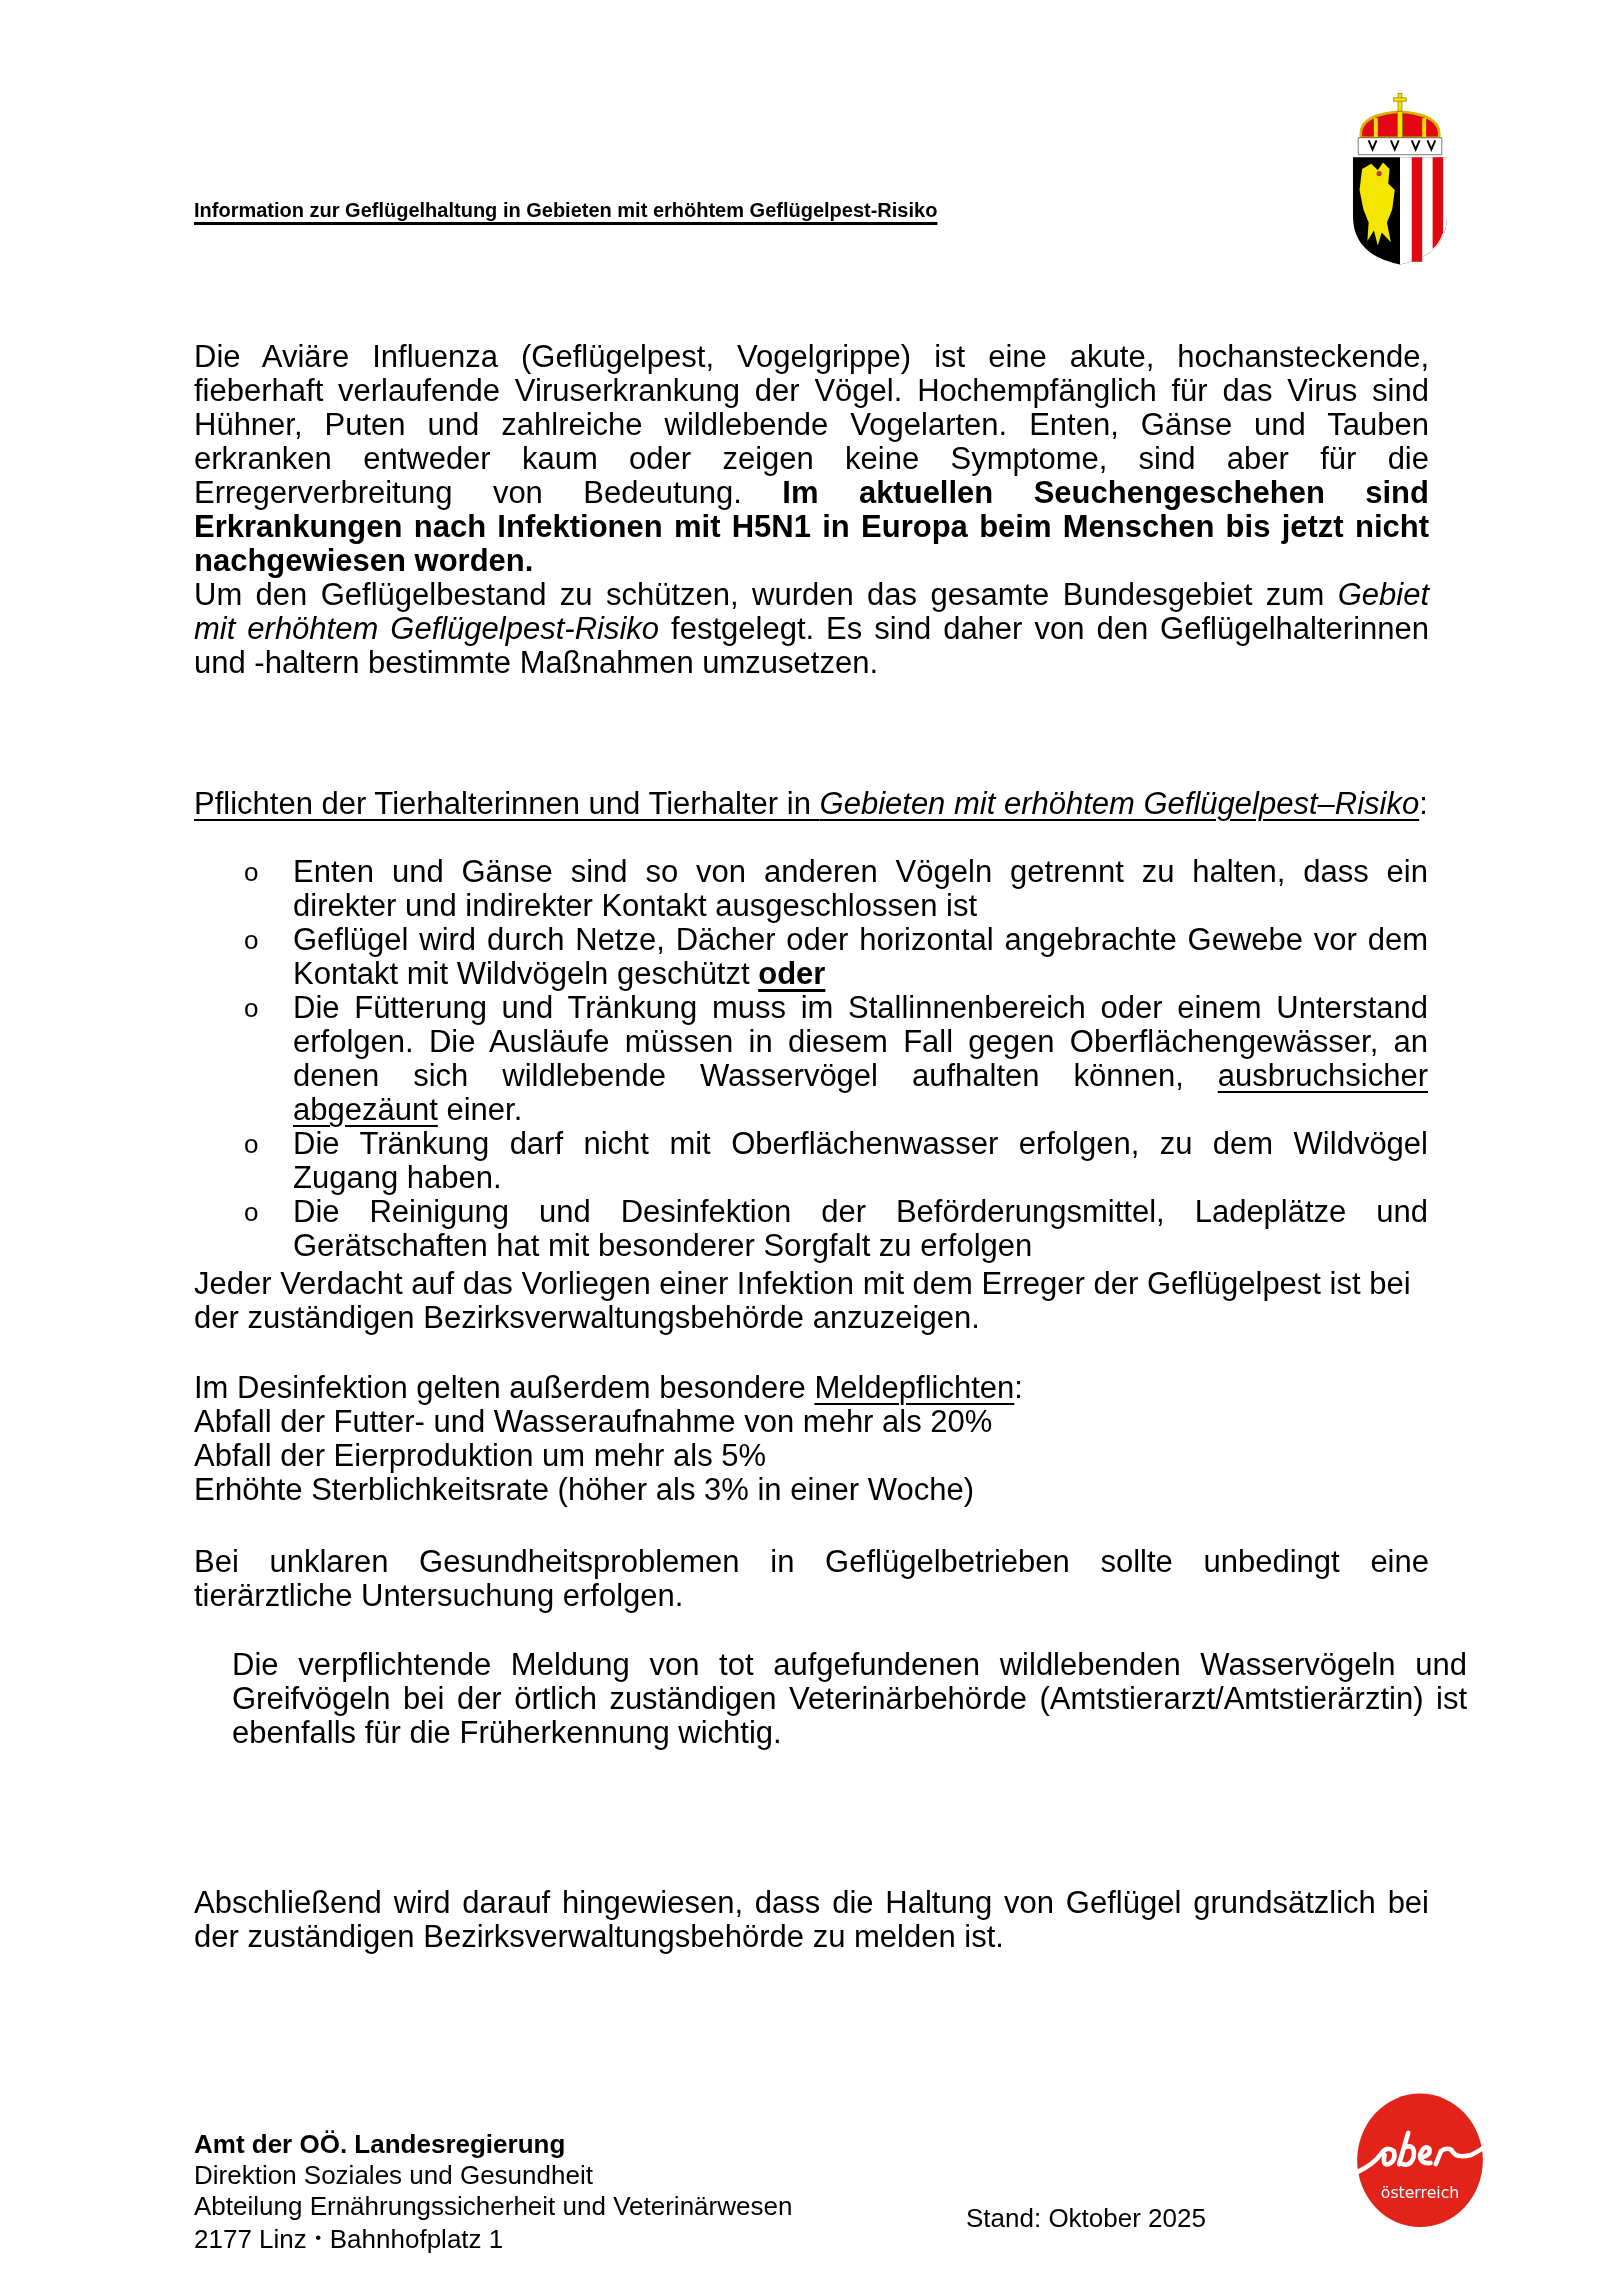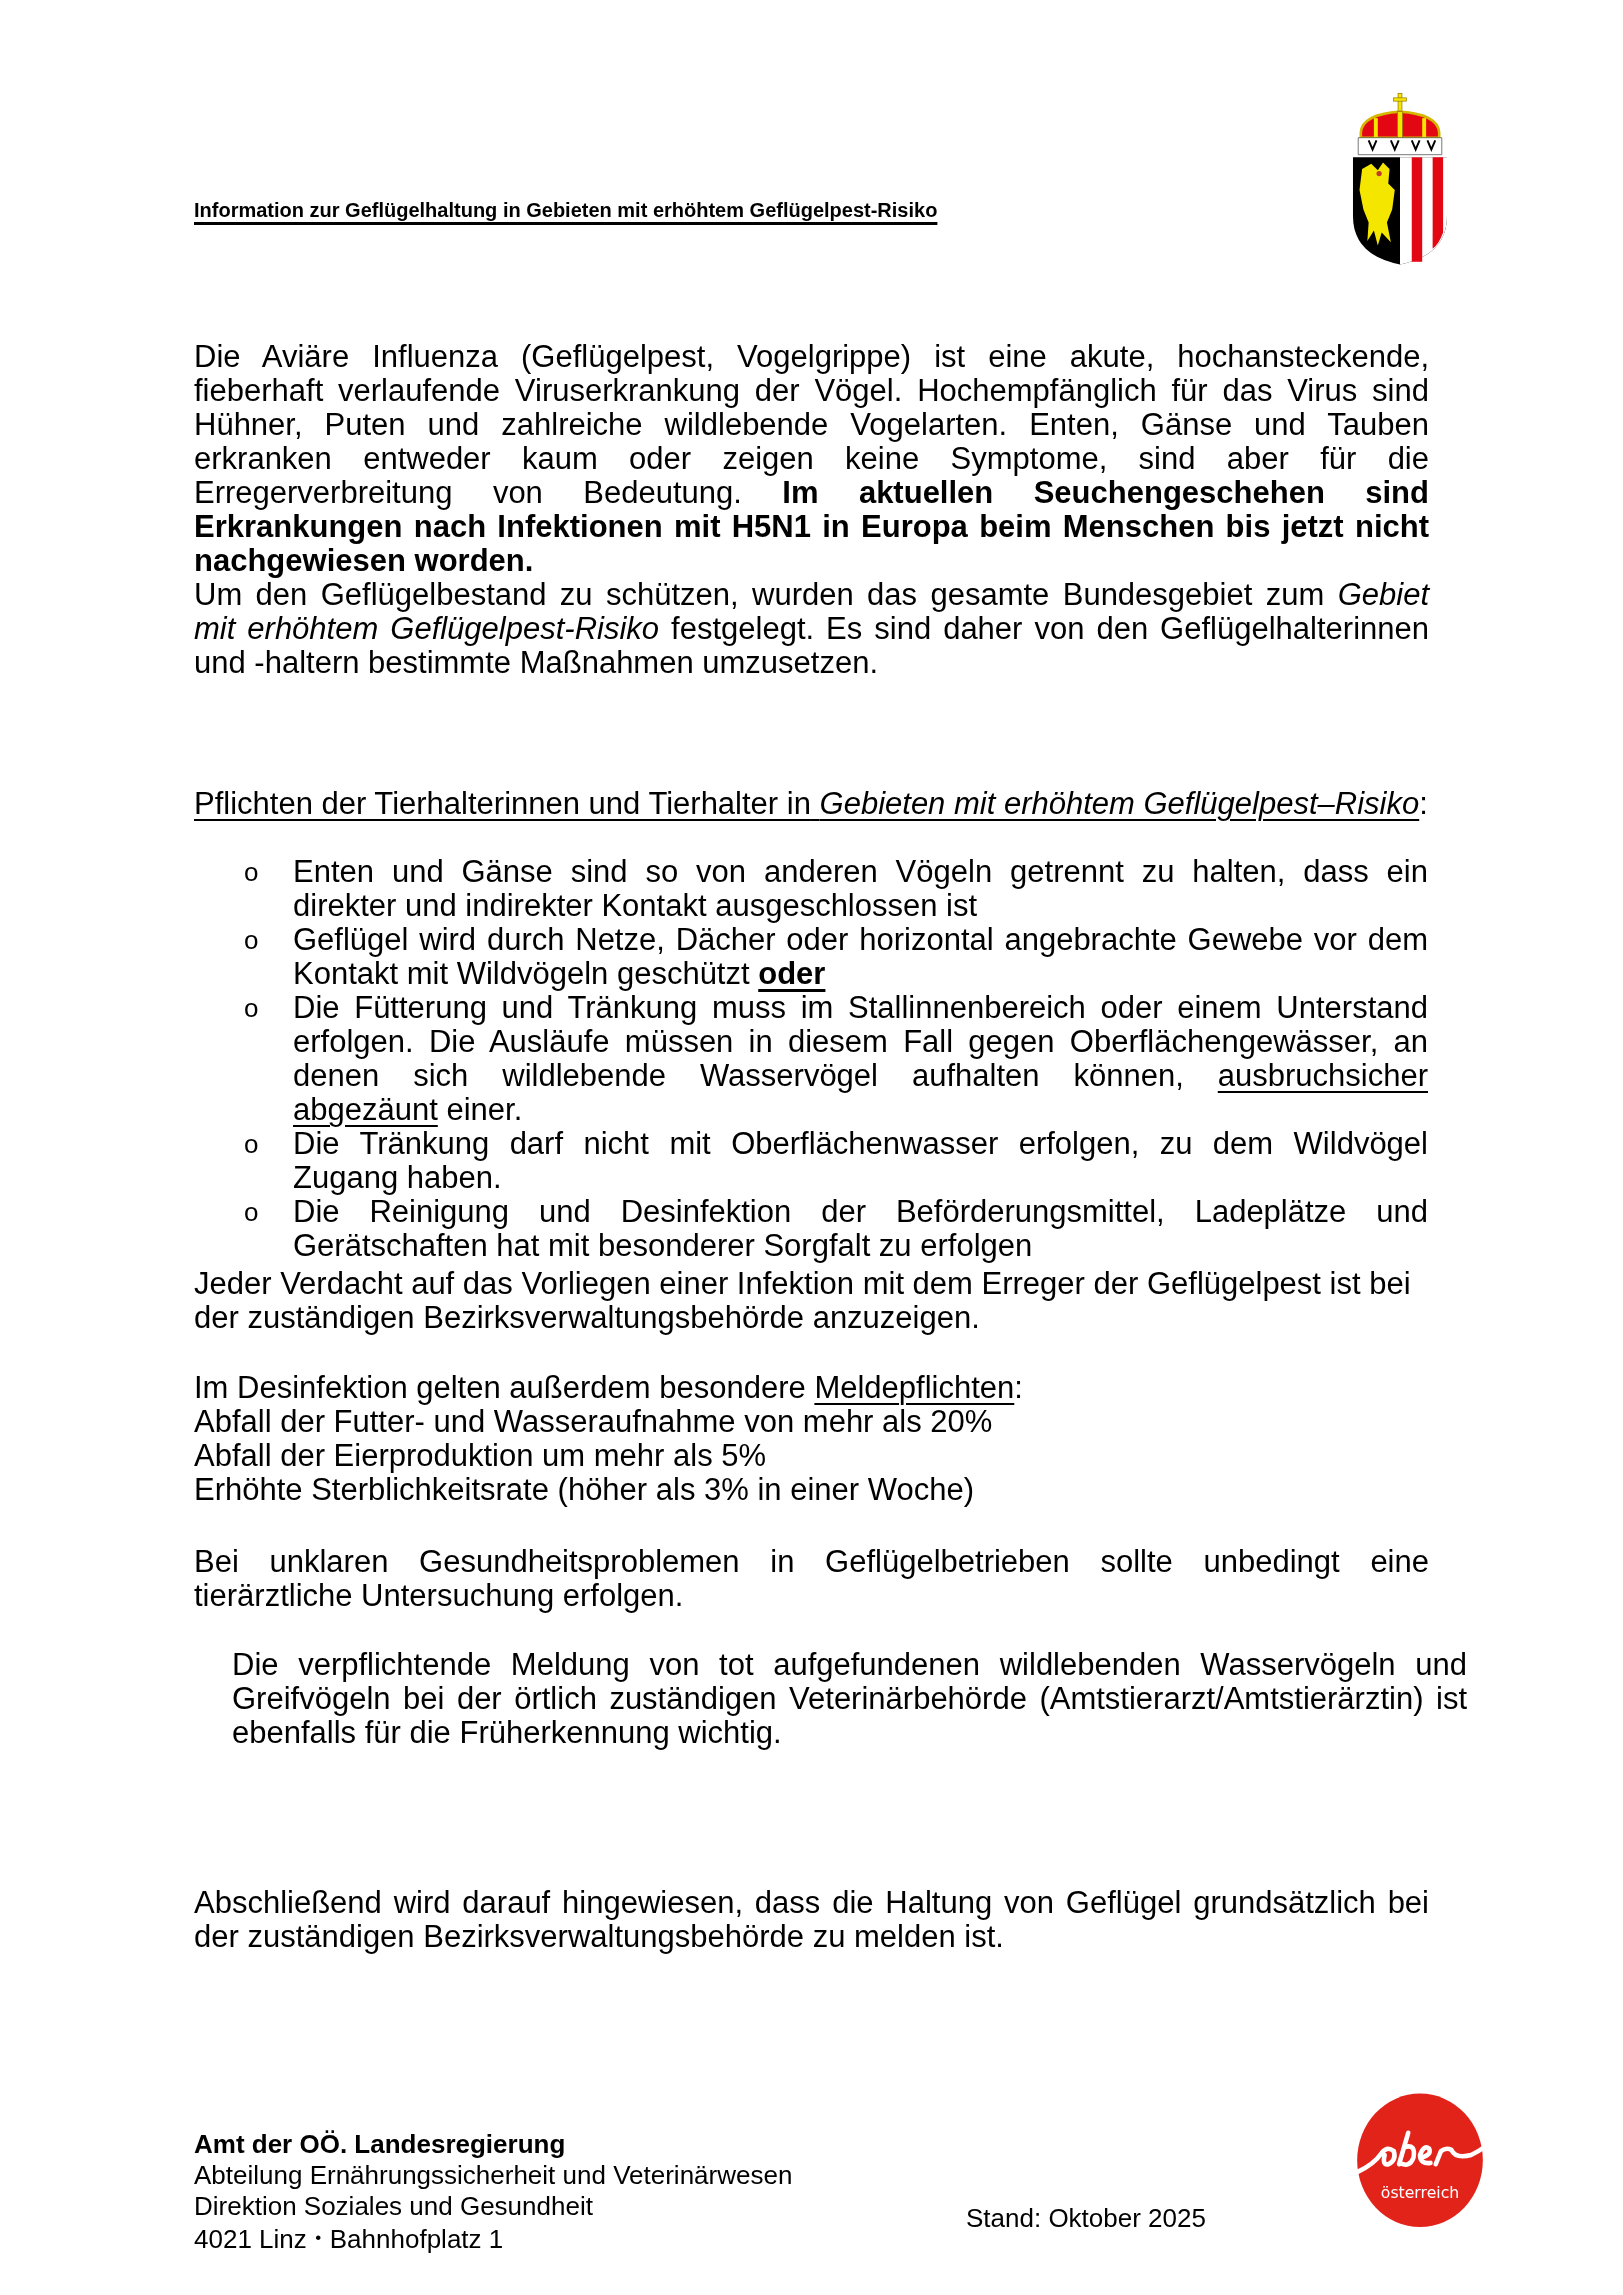--- a/index.html
+++ b/index.html
@@ -108,23 +108,23 @@
 <div class="blk just" style="top:1648px;margin-left:38px;">
   <span>Die verpflichtende Meldung von tot aufgefundenen wildlebenden Wasservögeln und Greifvögeln bei der örtlich zuständigen Veterinärbehörde (Amtstierarzt/Amtstierärztin) ist ebenfalls für die Früherkennung wichtig.</span>
 </div>
 
 <div class="blk just" style="top:1886px;">
   <span>Abschließend wird darauf hingewiesen, dass die Haltung von Geflügel grundsätzlich bei der zuständigen Bezirksverwaltungsbehörde zu melden ist.</span>
 </div>
 
 <div class="footer">
   <div class="bold">Amt der OÖ. Landesregierung</div>
+  <div>Direktion Soziales und Gesundheit</div>
   <div>Abteilung Ernährungssicherheit und Veterinärwesen</div>
-  <div>Direktion Soziales und Gesundheit</div>
-  <div><span>4021 Linz</span> <span class="dot">•</span> <span>Bahnhofplatz 1</span></div>
+  <div><span>2177 Linz</span> <span class="dot">•</span> <span>Bahnhofplatz 1</span></div>
 </div>
 <div class="stand">Stand: Oktober 2025</div>
 
 <svg class="oologo" viewBox="0 0 220 220">
   <ellipse cx="110" cy="112" rx="96" ry="102" fill="#e2231a"></ellipse>
   <path d="M14,130 Q40,118 52,100 Q60,90 70,98 Q74,112 62,118 Q52,120 56,104 M78,118 L92,70 M86,92 Q104,86 100,108 Q94,124 80,116 M112,108 Q128,104 124,94 Q116,88 110,104 Q110,118 126,116 M134,118 L142,98 Q150,92 158,96 Q164,110 188,104 Q200,98 208,92" fill="none" stroke="#ffffff" stroke-width="7" stroke-linecap="round" stroke-linejoin="round"></path>
   <text x="110" y="170" text-anchor="middle" fill="#ffffff" font-family="DejaVu Sans, sans-serif" font-size="24">österreich</text>
 </svg>
 
 

